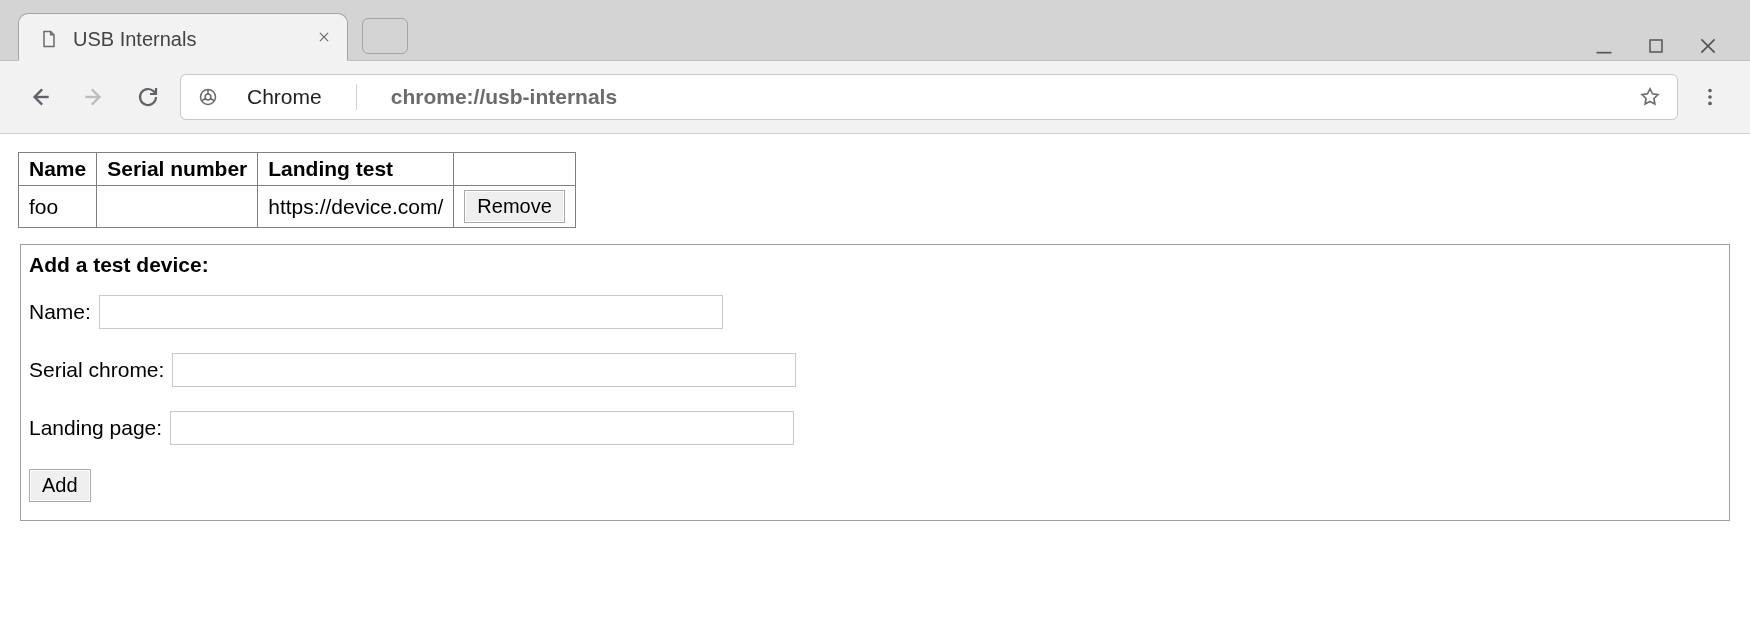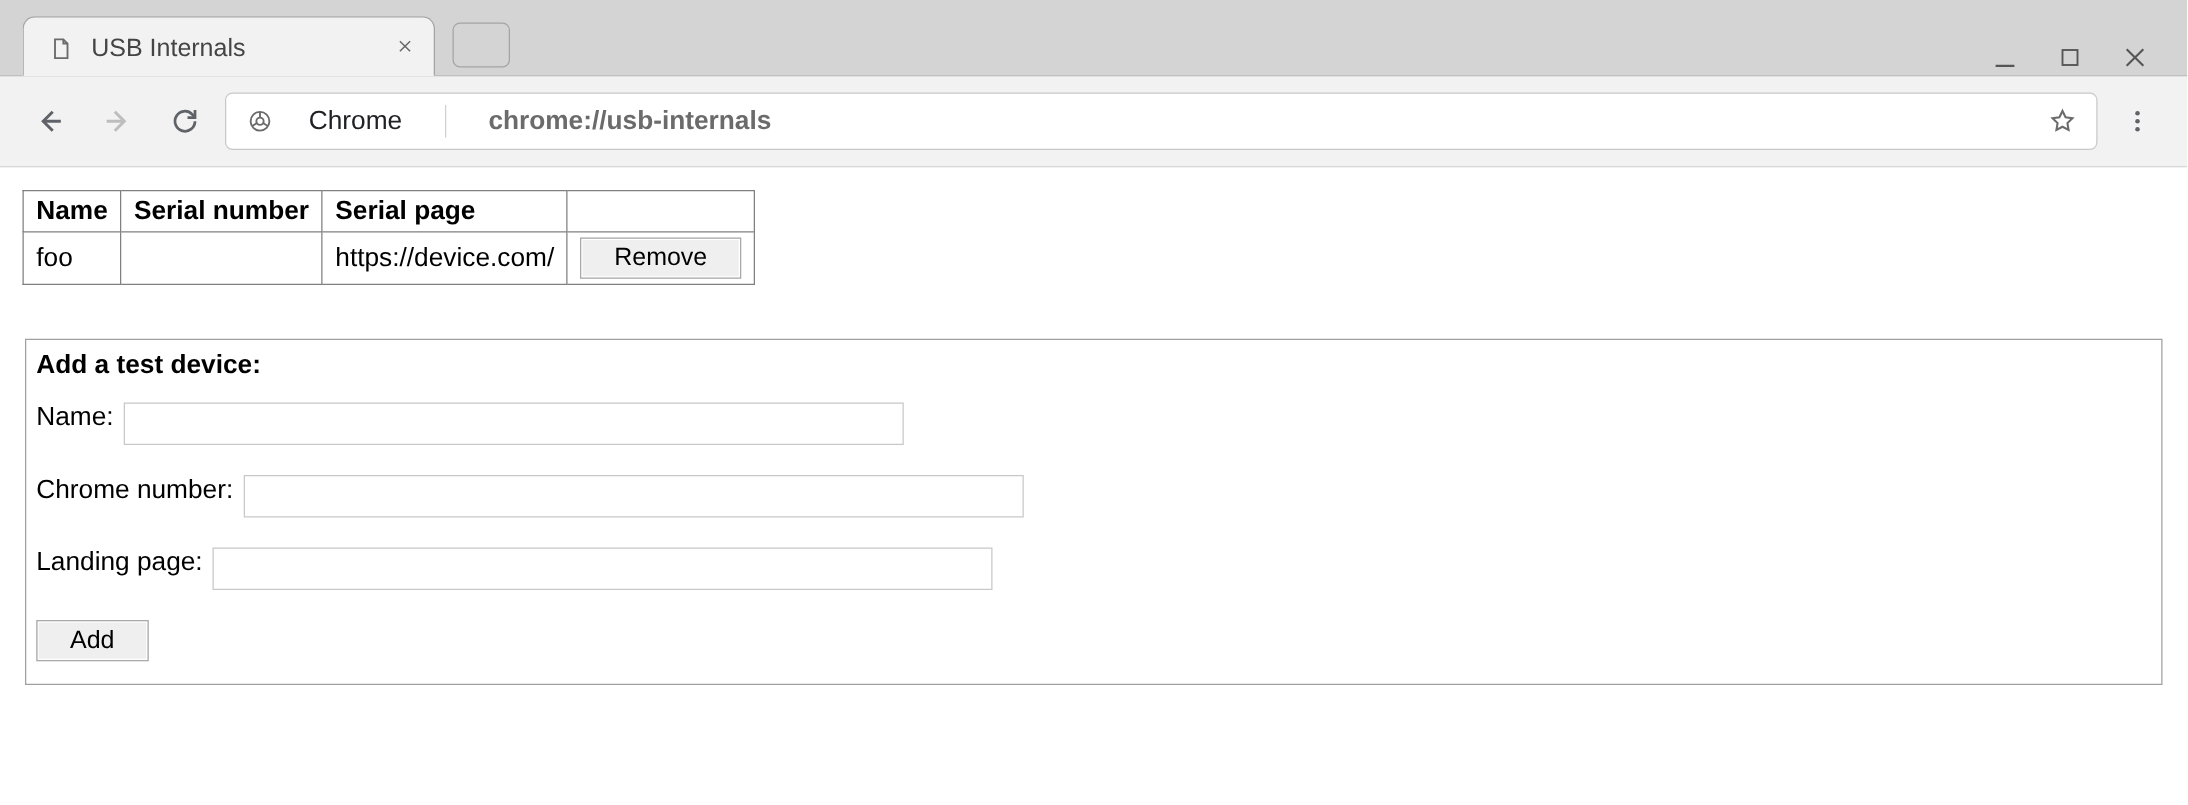--- a/index.html
+++ b/index.html
@@ -38,24 +38,24 @@
   .omnibox .url-sep{width:1px;height:26px;background:#d0d0d0;margin:0 6px;}
   .omnibox .url-path{color:#6b6b6b;font-weight:bold;}
   .omnibox .star{margin-left:auto;color:#6b6b6b;}
   .menu-btn{width:44px;height:44px;display:flex;align-items:center;justify-content:center;color:var(--icon);}
   
   .page{flex:1;padding:18px;font-size:21px;background:#fff;}
   table.devices{border-collapse:collapse;}
   table.devices th,table.devices td{border:1px solid #808080;padding:4px 10px;text-align:left;font-size:21px;}
   table.devices th{font-weight:700;}
   table.devices td.action-cell{padding:4px 10px;}
-  button.native{background:var(--button-bg);border:1px solid var(--button-border);padding:4px 26px;font-size:20px;font-family:inherit;cursor:pointer;box-shadow:inset 0 0 0 1px #fff;}
-  fieldset.add-box{margin-top:43px;border:1px solid var(--fieldset-border);padding:2px 16px 18px 8px;}
+  button.native{background:var(--button-bg);border:1px solid var(--button-border);padding:4px 12px;font-size:20px;font-family:inherit;cursor:pointer;box-shadow:inset 0 0 0 1px #fff;}
+  fieldset.add-box{margin-top:16px;border:1px solid var(--fieldset-border);padding:2px 16px 18px 8px;}
   fieldset.add-box .legend-like{font-weight:700;font-size:21px;margin:6px 0 18px 0;}
-  .form-row{display:flex;gap:8px;margin-bottom:24px;}
+  .form-row{display:flex;align-items:center;gap:8px;margin-bottom:24px;}
   .form-row label{font-size:21px;}
   .form-row input[type=text]{height:32px;width:610px;border:1px solid var(--input-border);font-size:19px;padding:0 6px;font-family:inherit;background:#fff;}
   
   svg{display:block;}
 </style>
 </head>
 <body>
 
 <div class="window">
 
@@ -140,21 +140,21 @@
         </svg>
     </div>
   </div>
 
   <div class="page">
     <table class="devices">
       <thead>
         <tr>
           <th>Name</th>
           <th>Serial number</th>
-          <th>Serial page</th>
+          <th>Landing test</th>
           <th></th>
         </tr>
       </thead>
       <tbody>
         <tr>
           <td>foo</td>
           <td></td>
           <td>https://device.com/</td>
           <td class="action-cell">
             <button class="native">Remove</button>
@@ -164,21 +164,21 @@
     </table>
 
     <fieldset class="add-box">
       <div class="legend-like">Add a test device:</div>
 
       <div class="form-row">
         <label>Name:</label>
         <input type="text" value="" style="">
       </div>
       <div class="form-row">
-        <label>Chrome number:</label>
+        <label>Serial chrome:</label>
         <input type="text" value="" style="">
       </div>
       <div class="form-row">
         <label>Landing page:</label>
         <input type="text" value="" style="">
       </div>
 
       <button class="native">Add</button>
     </fieldset>
   </div>

